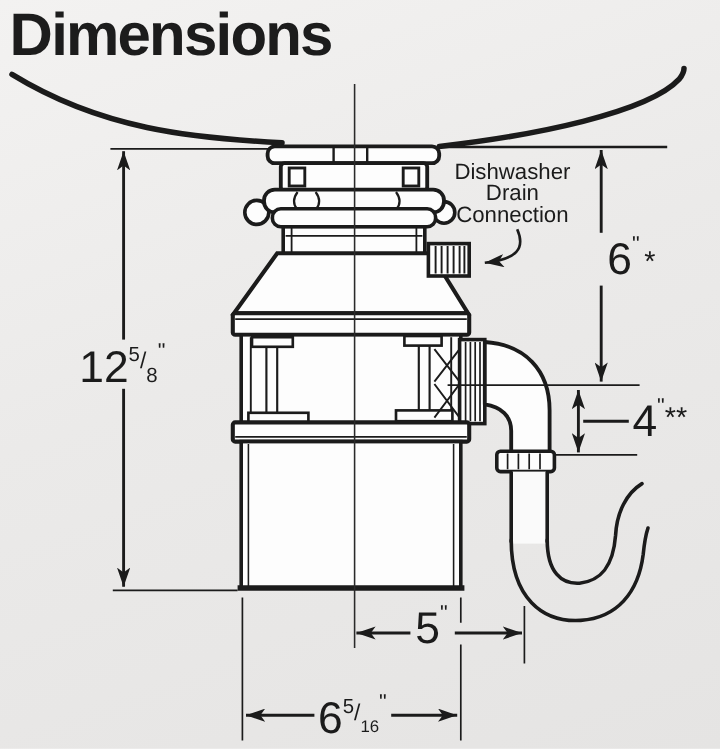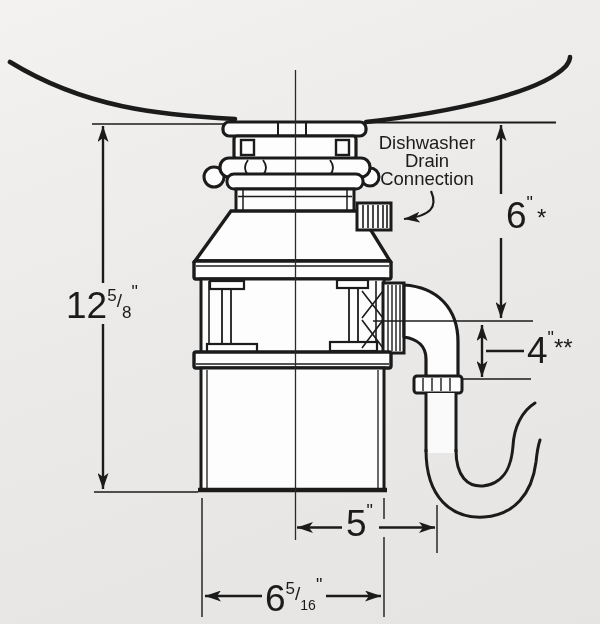--- a/index.html
+++ b/index.html
@@ -21,20 +21,21 @@
   .fracsm{font-size:14px;}
   .slash{font-size:19px;}
   .inch{font-size:18px;}
   .star{font-size:24px;}
   .callout{font-size:18.5px;}
 </style>
 </head>
 <body>
 
 <div class="stage">
+  <h1 class="title">Dimensions</h1>
 
   <svg width="600" height="624" viewBox="0 0 600 624">
     <defs>
       <marker id="arr" viewBox="0 0 16 11" refX="16" refY="5.5" markerWidth="16" markerHeight="11" markerUnits="userSpaceOnUse" orient="auto-start-reverse">
         <path d="M16,5.5 L0,0 L4,5.5 L0,11 Z" fill="#1b1b1b"></path>
       </marker>
     </defs>
 
     <path d="M 10,62 C 85,108 160,115 235,119 M 366,122 C 445,113 540,94 566,66 C 569,62 570,60 570,57" fill="none" stroke="#1b1b1b" stroke-width="4.6" stroke-linecap="round"></path>
 

